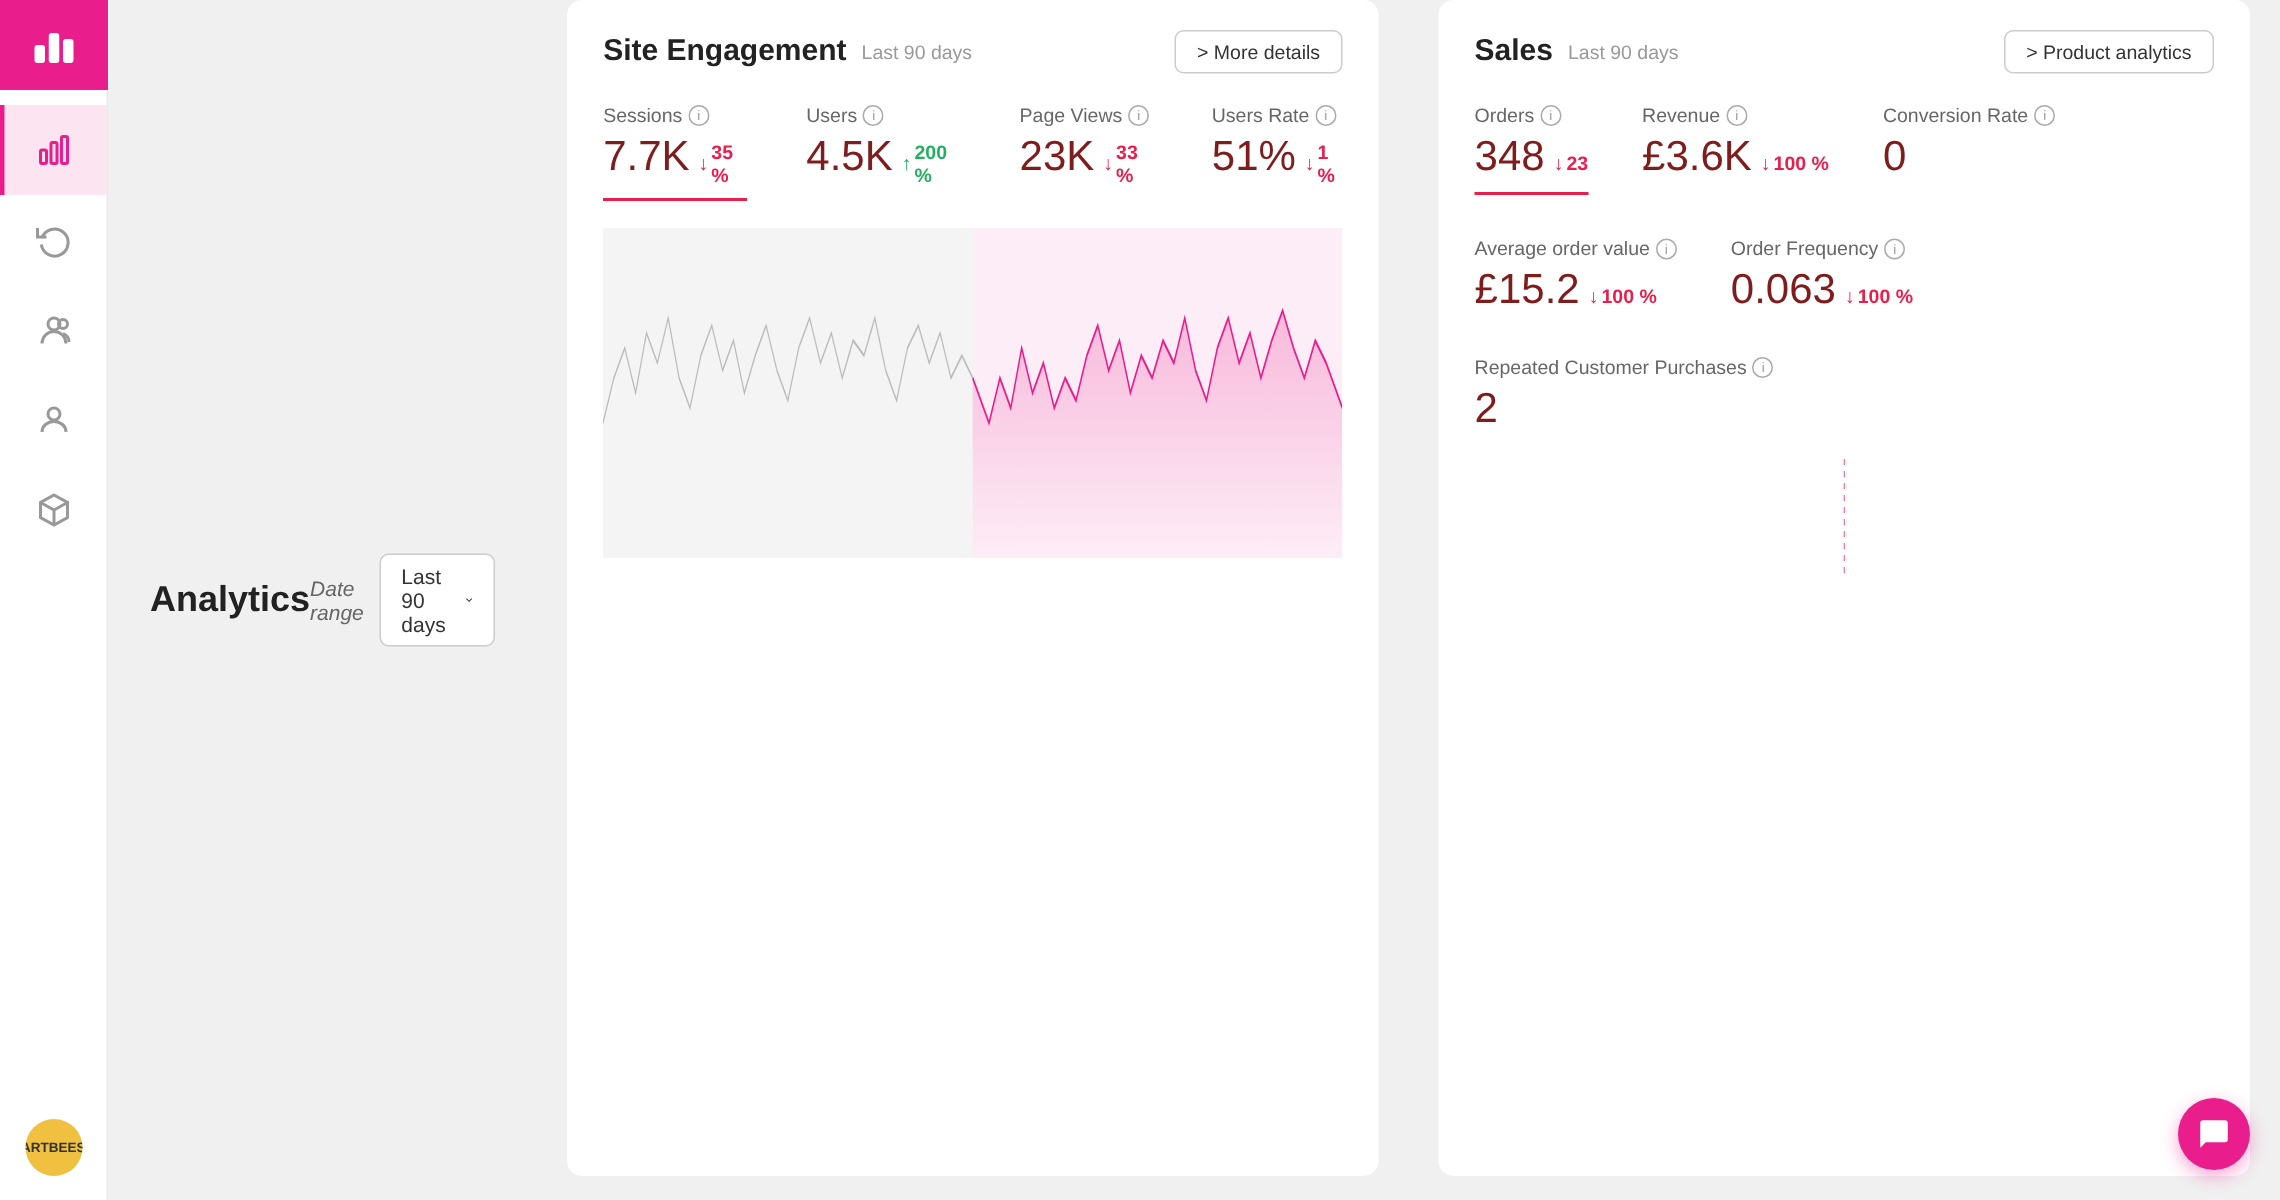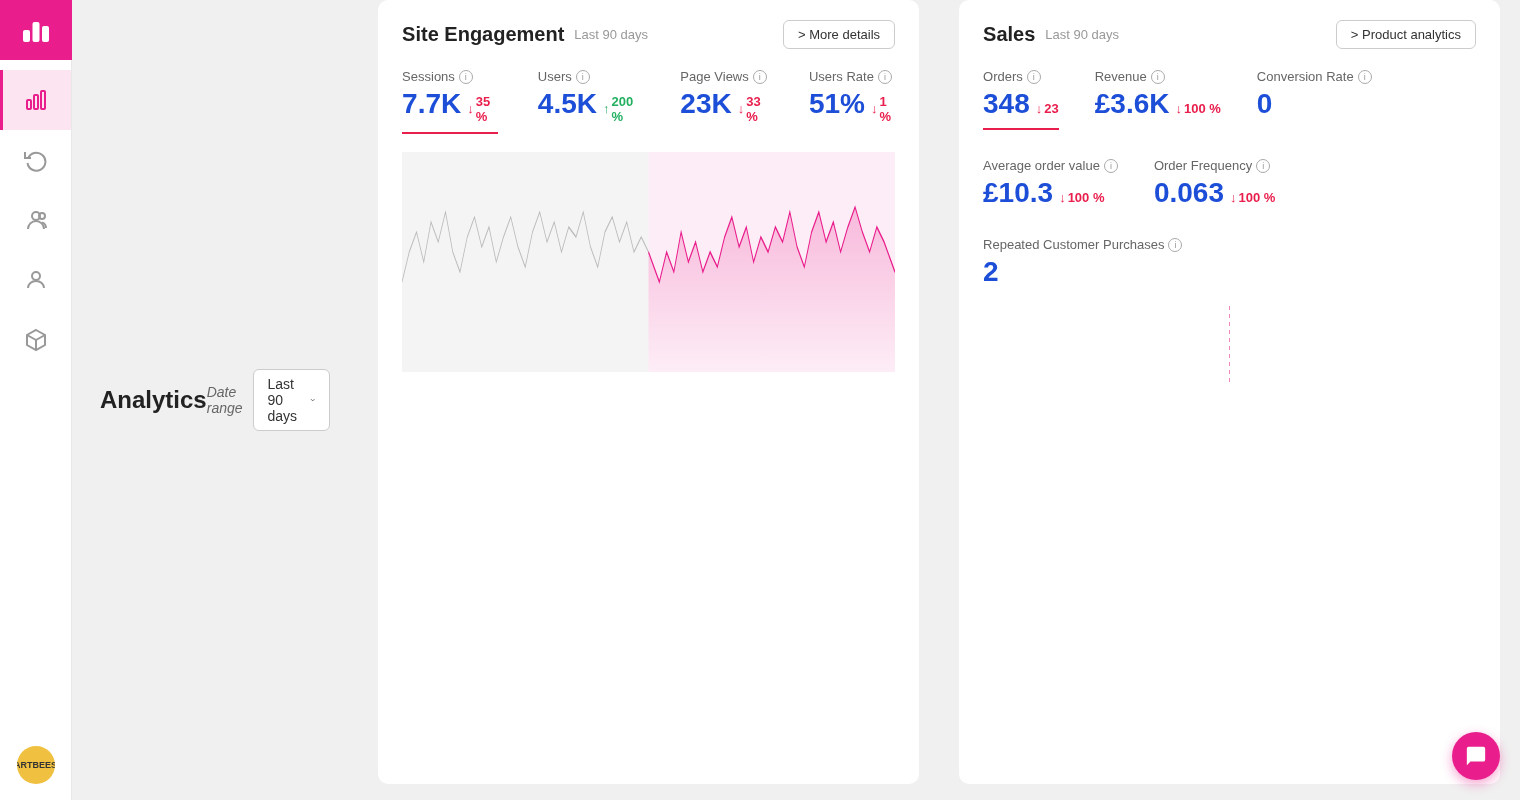--- a/index.html
+++ b/index.html
@@ -191,22 +191,22 @@
       font-size: 9px;
       color: #999;
     }
     .metric-value-row {
       display: flex;
       align-items: baseline;
       gap: 6px;
     }
     .metric-value {
       font-size: 28px;
-      font-weight: 700;
-      color: #1d4ed8;
+      font-weight: 400;
+      color: #7f1d1d;
     }
     .metric-change {
       font-size: 13px;
       font-weight: 600;
       display: flex;
       align-items: center;
       gap: 2px;
     }
     .metric-change.down { color: #e91e4c; }
     .metric-change.up { color: #22b060; }
@@ -442,21 +442,21 @@
           <span class="metric-value">0</span>
         </div>
       </div>
 
       <div class="metric-item">
         <div class="metric-label">
           <span>Average order value</span>
           <span class="metric-info">i</span>
         </div>
         <div class="metric-value-row">
-          <span class="metric-value">£10.3</span>
+          <span class="metric-value">£15.2</span>
           <span class="metric-change down">↓ <span>100 %</span></span>
         </div>
       </div>
 
       <div class="metric-item">
         <div class="metric-label">
           <span>Order Frequency</span>
           <span class="metric-info">i</span>
         </div>
         <div class="metric-value-row">

